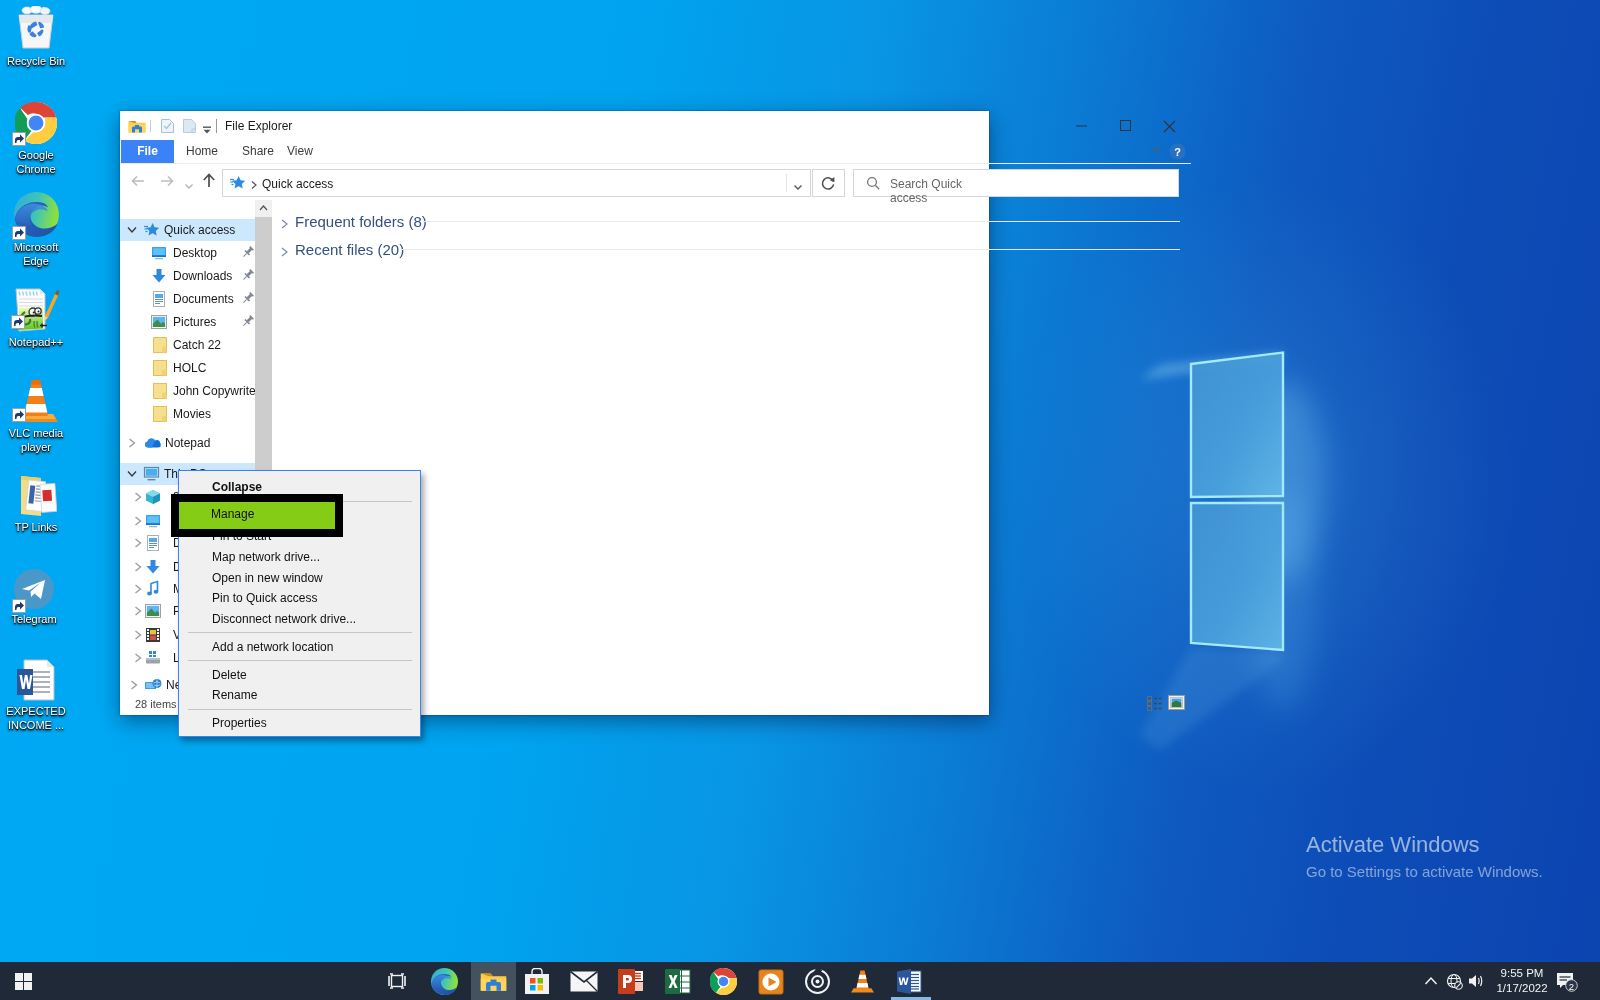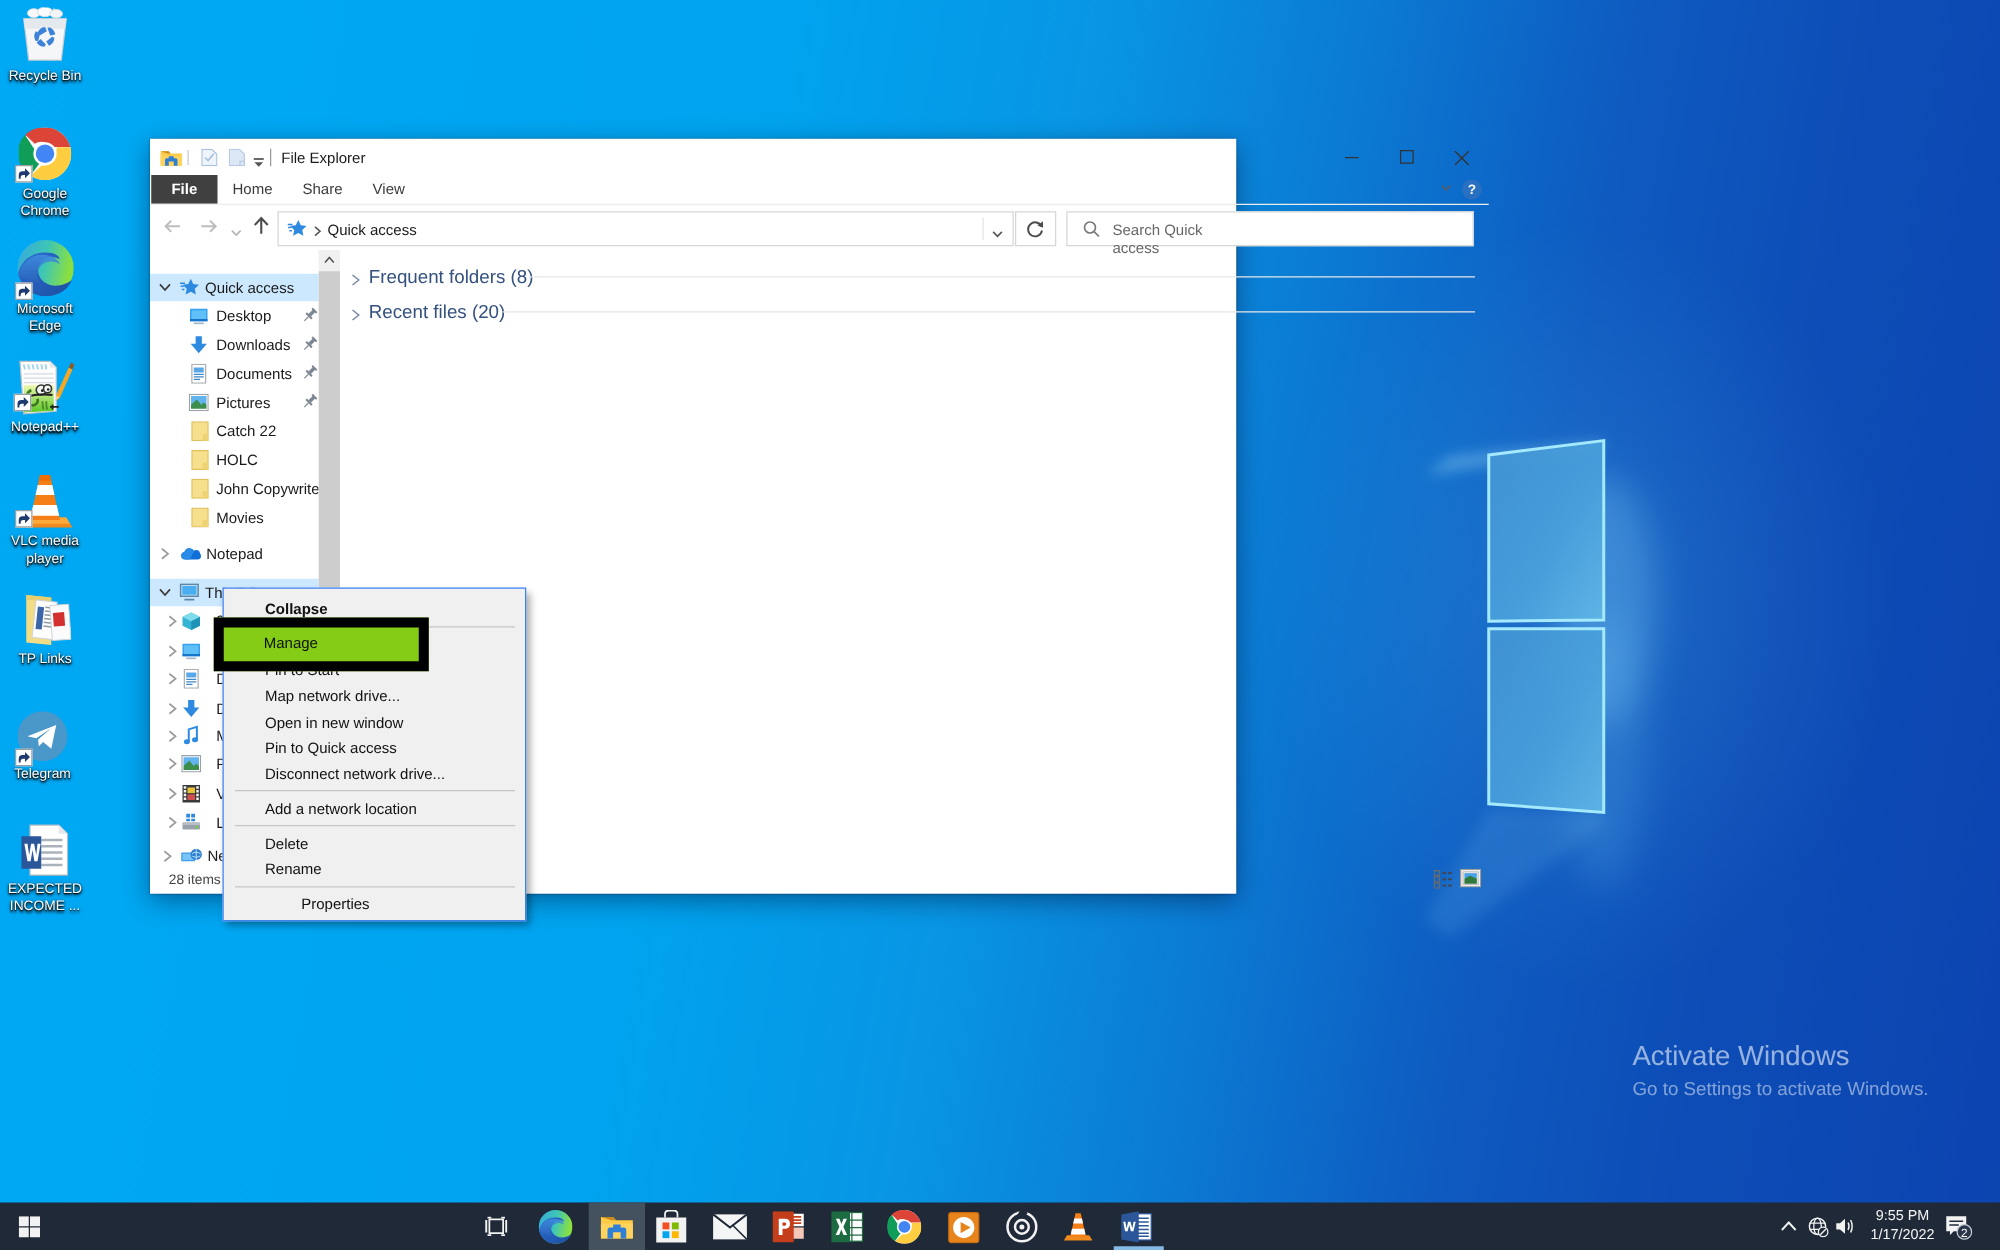--- a/index.html
+++ b/index.html
@@ -17,21 +17,21 @@
   .shortcut svg { position:absolute; left:0px; top:0px; }
   
   #win {
     position:absolute; left:120px; top:111px; width:869px; height:604px;
     background:#fff; box-shadow: 0 6px 20px rgba(0,0,30,0.42), 0 0 2px rgba(0,0,40,0.4);
     font-size:12px; color:#1a1a1a;
   }
   .vline { position:absolute; width:1px; background:#9a9a9a; }
   .captionbtn { position:absolute; top:0; width:44px; height:29px; }
   
-  #tabFile { position:absolute; left:1px; top:29px; width:53px; height:23px; background:#404040; color:#fff; text-align:center; line-height:23px; font-weight:bold;}
+  #tabFile { position:absolute; left:1px; top:29px; width:53px; height:23px; background:#3b82f6; color:#fff; text-align:center; line-height:23px; font-weight:bold;}
   .tab { position:absolute; top:29px; height:23px; line-height:23px; color:#3b3b3b; }
   #ribbonline { position:absolute; left:0; top:52px; width:1071px; height:1px; background:#ececec; }
   .box { position:absolute; border:1px solid #d6d6d6; background:#fff; height:28px; top:58px; }
   
   .trow { position:absolute; left:0; width:135px; height:22px; line-height:22px; overflow:hidden; white-space:nowrap; }
   .trow span { white-space:nowrap; }
   .chev { position:absolute; color:#8a8a8a; font-size:10px; }
   .pin { position:absolute; color:#7d8693; }
   .hl { background:#cce8ff; }
   
@@ -299,21 +299,21 @@
   <div class="captionbtn" style="left:983px;"><svg width="44" height="29">
         <rect x="17.5" y="9.5" width="10" height="10" fill="none" stroke="#333" stroke-width="1"></rect>
       </svg></div>
   <div class="captionbtn" style="left:1027px;"><svg width="44" height="29">
         <path d="M17 10 L28 21 M28 10 L17 21" stroke="#333" stroke-width="1.1"></path>
       </svg></div>
 
   <div id="tabFile">File</div>
   <div class="tab" style="left:57px;width:50px;text-align:center;">Home</div>
   <div class="tab" style="left:112px;width:52px;text-align:center;">Share</div>
-  <div class="tab" style="left:167px;width:48px;text-align:center;">View</div>
+  <div class="tab" style="left:167px;width:48px;">View</div>
   <svg class="abs" style="left:1032px;top:36px;" width="10" height="7" viewBox="0 0 10 7">
       <path d="M1.5 1.5 L5 5 L8.5 1.5" fill="none" stroke="#5a5a5a" stroke-width="1.2"></path>
     </svg>
   <div class="abs" style="left:1049px;top:32px;">
     <svg width="17" height="17" viewBox="0 0 17 17">
         <circle cx="8.5" cy="8.5" r="8" fill="#2a70c0"></circle>
         <text x="8.5" y="12.5" font-size="11" font-weight="bold" fill="#fff" text-anchor="middle" font-family="Liberation Sans">?</text>
       </svg>
   </div>
   <div id="ribbonline"></div>
@@ -697,21 +697,21 @@
   <div class="mi" style="top:79px;">Map network drive...</div>
   <div class="mi" style="top:100px;">Open in new window</div>
   <div class="mi" style="top:120px;">Pin to Quick access</div>
   <div class="mi" style="top:141px;">Disconnect network drive...</div>
   <div class="msep" style="top:161px;"></div>
   <div class="mi" style="top:169px;">Add a network location</div>
   <div class="msep" style="top:189px;"></div>
   <div class="mi" style="top:197px;">Delete</div>
   <div class="mi" style="top:217px;">Rename</div>
   <div class="msep" style="top:238px;"></div>
-  <div class="mi" style="top:245px;margin-left:29px;">Properties</div>
+  <div class="mi" style="top:245px;">Properties</div>
 </div>
 <div id="annot">
     <div style="position:absolute;left:32px;top:5px;font-size:12px;color:#111;">Manage</div>
   </div>
 <div id="watermark" class="abs" style="left:1306px;top:832px;color:rgba(235,242,248,0.62);">
   <div style="font-size:22px;">Activate Windows</div>
   <div style="font-size:15px;margin-top:5px;color:rgba(225,235,245,0.55);">Go to Settings to activate Windows.</div>
 </div>
 <div id="taskbar">
 

